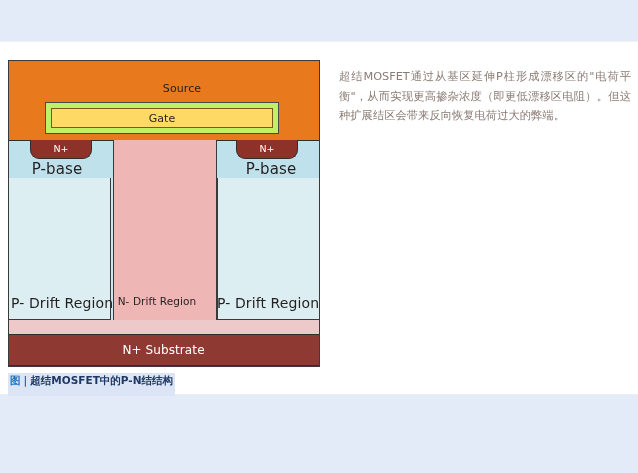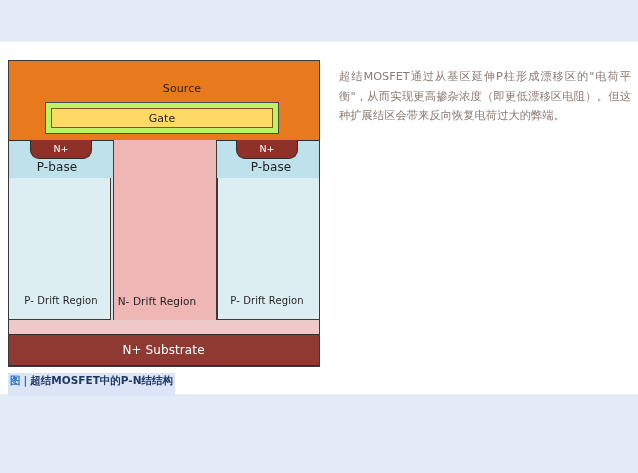--- a/index.html
+++ b/index.html
@@ -43,21 +43,21 @@
     width: 312px;
     height: 307px;
     background: #cfe6ef;
     border: 1.5px solid #3a3a3a;
     box-sizing: border-box;
     overflow: hidden;
   }
   .lbl {
     position: absolute;
     color: #231f20;
-    font-size: 12px;
+    font-size: 15px;
     letter-spacing: .1px;
     white-space: nowrap;
     text-align: center;
     font-family: "DejaVu Sans", sans-serif;
   }
 
   
   #source {
     position: absolute;
     left: 0; top: 0;
@@ -152,21 +152,21 @@
     top: 0;
     width: 103px;
     height: 142px;
     background: #ddeef3;
     box-sizing: border-box;
     border: 1.4px solid #3a3a3a;
     border-top: none;
   }
   #pdrift-left  { left: -1px; }
   #pdrift-right { right: -1px; }
-  .pdrift-label { top: 62px; font-size: 10px; }
+  .pdrift-label { top: 62px; font-size: 14px; }
   #pdrift-left-label  { left: 2px;  width: 100px; }
   #pdrift-right-label { right: 2px; width: 100px; }
 
   
   #ndrift {
     position: absolute;
     left: 104px;
     top: -38px;
     width: 104px;
     height: 180px;

